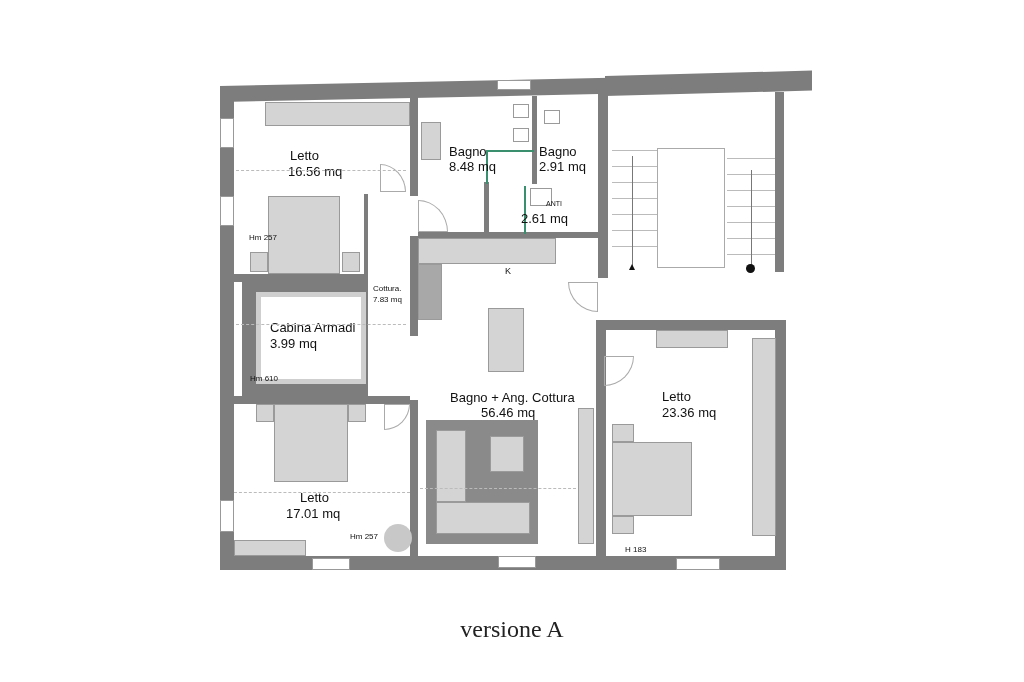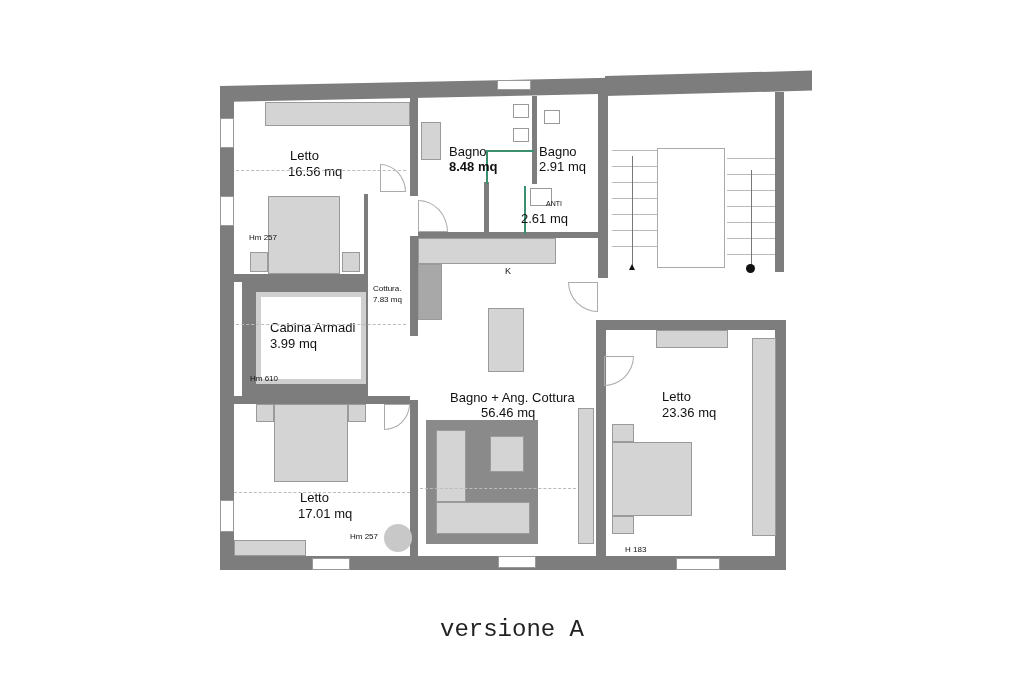--- a/index.html
+++ b/index.html
@@ -7,21 +7,21 @@
   .plan { position:absolute; left:0; top:0; width:1024px; height:682px; }
   .wall { position:absolute; background:#7d7d7d; }
   .furn { position:absolute; background:#d4d4d4; border:1px solid #9a9a9a; box-sizing:border-box; }
   .furn-dark { position:absolute; background:#8a8a8a; }
   .win { position:absolute; background:#fff; border:1px solid #999; box-sizing:border-box; }
   .lbl { position:absolute; color:#111; font-size:13px; line-height:15px; white-space:nowrap; }
   .lbl-sm { position:absolute; color:#111; font-size:8px; white-space:nowrap; }
   .dash { position:absolute; border-top:1px dashed #bbb; }
   .thin { position:absolute; background:#bbb; }
   .green { position:absolute; background:#3a8f6e; }
-  .caption { position:absolute; left:0; width:1024px; top:616px; text-align:center; font-size:24px; color:#222; font-family:Liberation Mono, monospace; }
+  .caption { position:absolute; left:0; width:1024px; top:616px; text-align:center; font-size:24px; color:#222; font-family:Liberation Serif, serif; }
   .arc { position:absolute; border:1px solid #aaa; border-radius:0 100% 0 0; box-sizing:border-box; }
 </style>
 </head>
 <body>
 
 <div class="plan">
 
   <div class="wall" style="left:220px;top:86px;width:390px;height:16px;transform:skewY(-1.2deg);transform-origin:left top;"></div>
   <div class="wall" style="left:605px;top:76px;width:207px;height:20px;transform:skewY(-1.5deg);transform-origin:left top;"></div>
   <div class="wall" style="left:220px;top:88px;width:14px;height:482px;"></div>
@@ -114,40 +114,40 @@
   <div class="arc" style="left:418px;top:200px;width:30px;height:32px;border-radius:0 100% 0 0;"></div>
   <div class="arc" style="left:568px;top:282px;width:30px;height:30px;border-radius:0 0 0 100%;"></div>
   <div class="arc" style="left:604px;top:356px;width:30px;height:30px;border-radius:0 0 100% 0;"></div>
   <div class="arc" style="left:384px;top:404px;width:26px;height:26px;border-radius:0 0 100% 0;"></div>
 
   <div class="lbl" style="left:290px;top:148px;">Letto</div>
   <div class="lbl" style="left:288px;top:164px;">16.56 mq</div>
   <div class="lbl-sm" style="left:249px;top:233px;">Hm 257</div>
 
   <div class="lbl" style="left:449px;top:144px;">Bagno</div>
-  <div class="lbl" style="left:449px;top:159px;font-weight:bold;">8.48 mq</div>
+  <div class="lbl" style="left:449px;top:159px;">8.48 mq</div>
 
   <div class="lbl" style="left:539px;top:144px;">Bagno</div>
   <div class="lbl" style="left:539px;top:159px;">2.91 mq</div>
 
   <div class="lbl-sm" style="left:546px;top:200px;font-size:7px;">ANTI</div>
   <div class="lbl" style="left:521px;top:211px;">2.61 mq</div>
 
   <div class="lbl-sm" style="left:373px;top:284px;font-size:8px;">Cottura.</div>
   <div class="lbl-sm" style="left:373px;top:295px;font-size:8px;">7.83 mq</div>
 
   <div class="lbl" style="left:270px;top:320px;">Cabina Armadi</div>
   <div class="lbl" style="left:270px;top:336px;">3.99 mq</div>
   <div class="lbl-sm" style="left:250px;top:374px;">Hm 610</div>
 
   <div class="lbl" style="left:450px;top:390px;">Bagno + Ang. Cottura</div>
   <div class="lbl" style="left:481px;top:405px;">56.46 mq</div>
 
   <div class="lbl" style="left:300px;top:490px;">Letto</div>
-  <div class="lbl" style="left:298px;top:506px;">17.01 mq</div>
+  <div class="lbl" style="left:286px;top:506px;">17.01 mq</div>
   <div class="lbl-sm" style="left:350px;top:532px;">Hm 257</div>
 
   <div class="lbl" style="left:662px;top:389px;">Letto</div>
   <div class="lbl" style="left:662px;top:405px;">23.36 mq</div>
   <div class="lbl-sm" style="left:625px;top:545px;">H 183</div>
 
   <div class="dash" style="left:236px;top:170px;width:170px;"></div>
   <div class="dash" style="left:236px;top:324px;width:170px;"></div>
   <div class="dash" style="left:234px;top:492px;width:176px;"></div>
   <div class="dash" style="left:420px;top:488px;width:156px;"></div>

